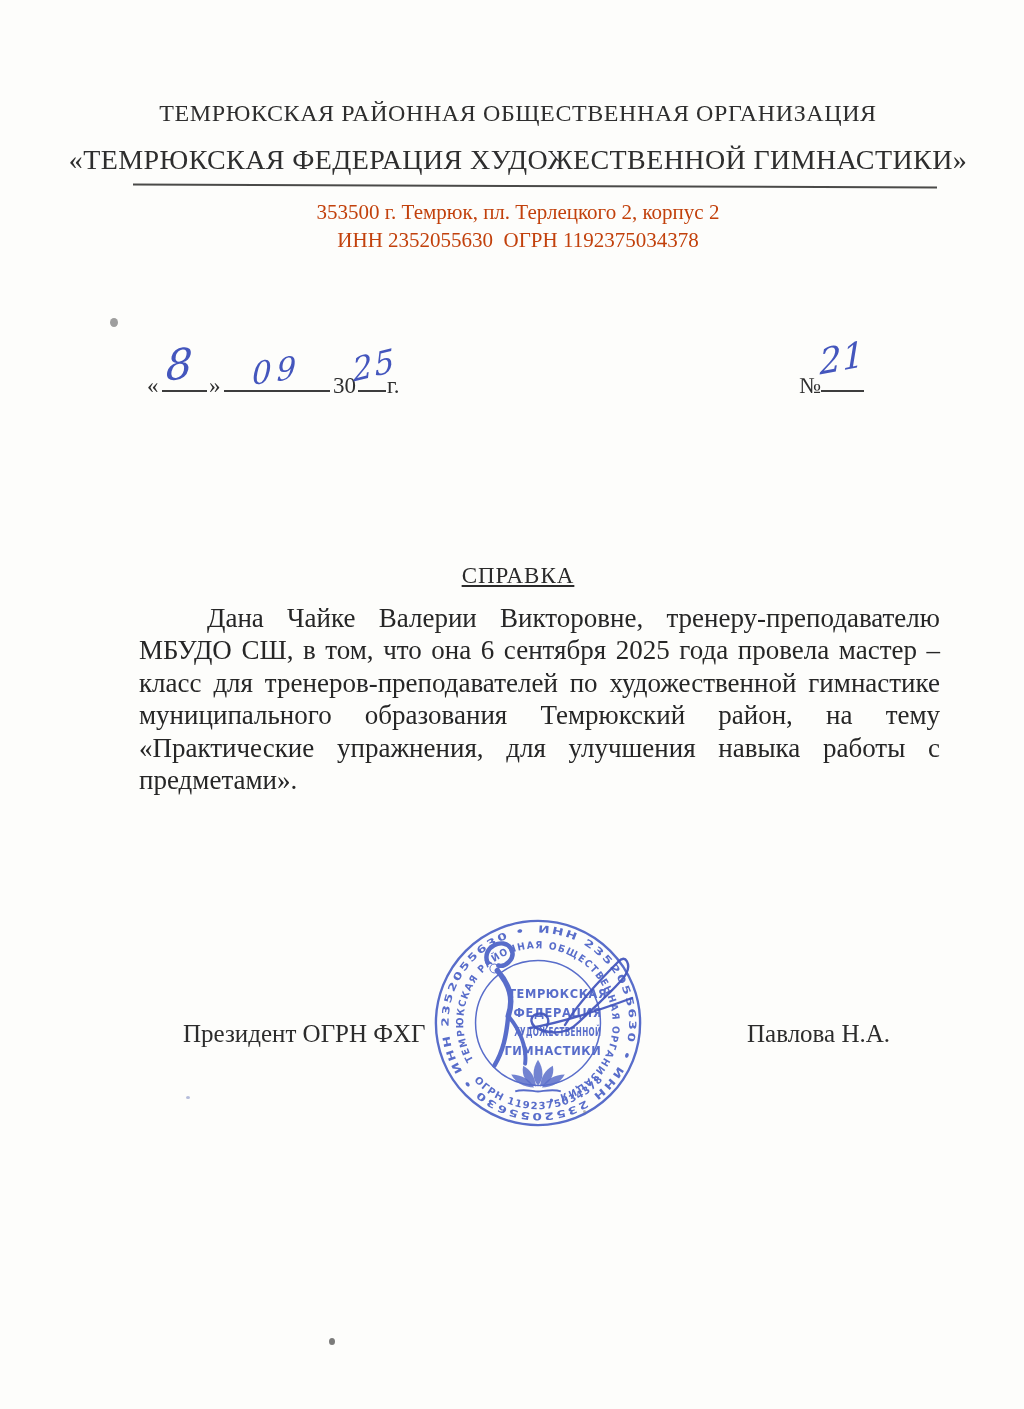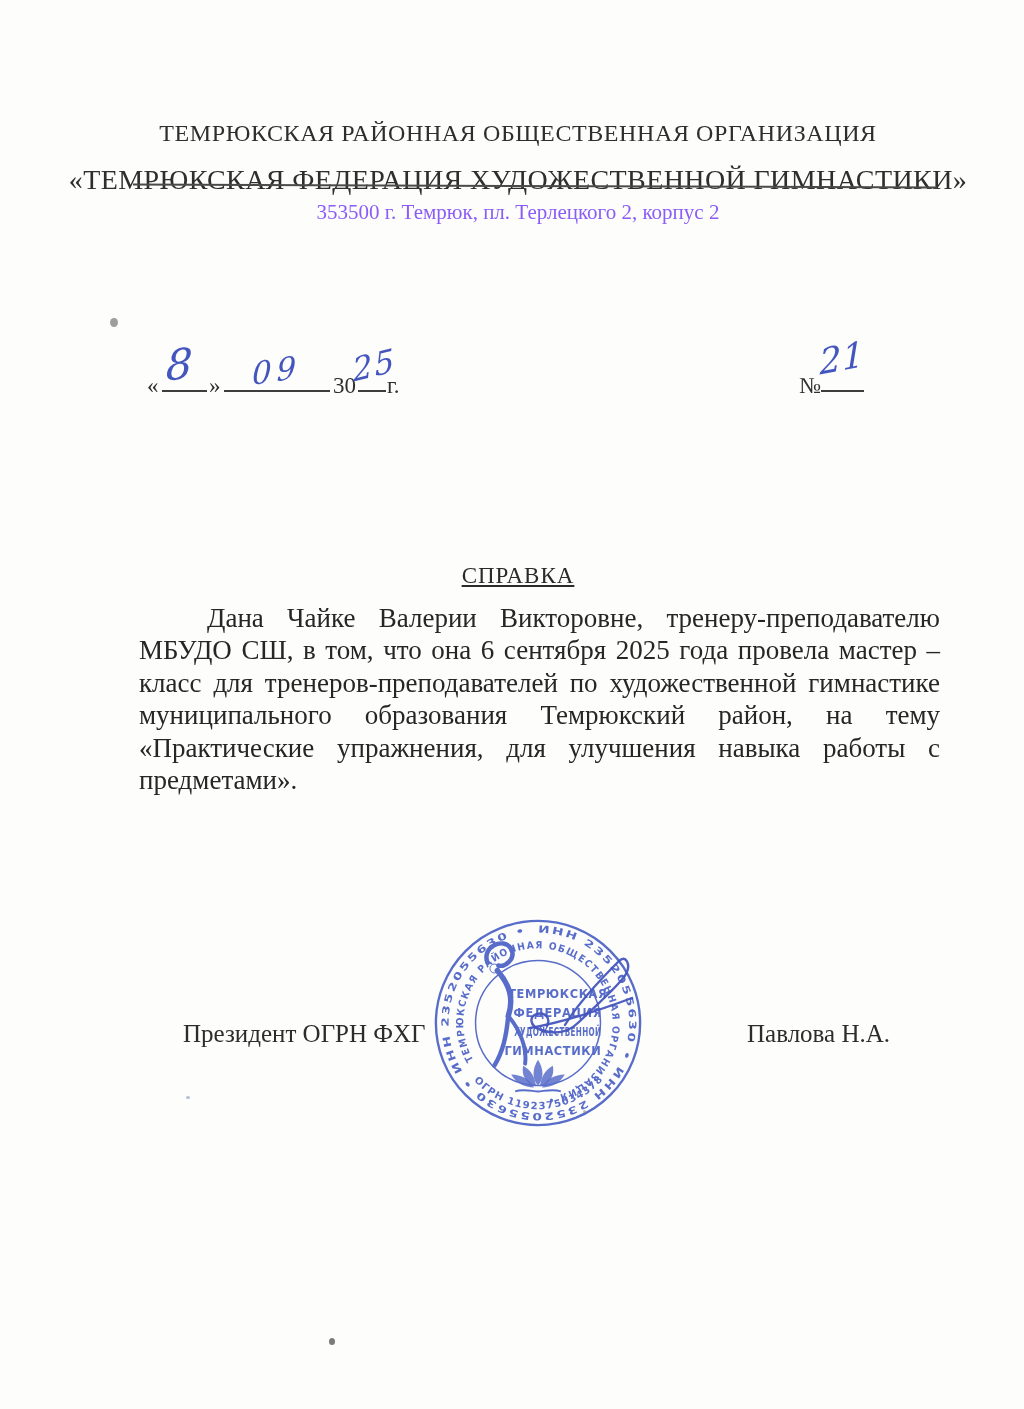--- a/index.html
+++ b/index.html
@@ -13,28 +13,28 @@
     position:relative;
     width:1024px;height:1409px;
     margin:0 auto;
     background:#fdfdfb;
     font-family:"Liberation Serif","DejaVu Serif",serif;
     color:var(--text-ink);
     overflow:hidden;
   }
   
   .org-block{position:absolute;top:100px;left:56px;width:924px;text-align:center;}
-  .org-line1{font-size:24px;letter-spacing:.6px;color:#2e2e2e;margin-top:20px;}
+  .org-line1{font-size:24px;letter-spacing:.6px;color:#2e2e2e;}
   .org-line2{font-size:28px;letter-spacing:.4px;color:#2e2e2e;margin-top:17px;}
   .letterhead-rule{
     position:absolute;top:185px;left:133px;width:804px;height:2px;
     background:#4a4a48;transform:rotate(.2deg);
   }
   .addr-block{position:absolute;top:198px;left:56px;width:924px;text-align:center;line-height:28px;}
-  .addr-line{font-size:21px;color:#8b5cf6;}
+  .addr-line{font-size:21px;color:#c2410c;}
   
   .dateline{position:absolute;top:362px;left:0;width:1024px;height:60px;font-size:23px;color:#2f2f2f;}
   .dateline .q1{position:absolute;left:147px;top:11px;}
   .dateline .blank-day{position:absolute;left:162px;top:0;width:45px;height:30px;border-bottom:2px solid #3d3d3d;}
   .dateline .q2{position:absolute;left:209px;top:11px;}
   .dateline .blank-month{position:absolute;left:224px;top:0;width:106px;height:30px;border-bottom:2px solid #3d3d3d;}
   .dateline .y-prefix{position:absolute;left:333px;top:11px;}
   .dateline .blank-year{position:absolute;left:358px;top:0;width:28px;height:30px;border-bottom:2px solid #3d3d3d;}
   .dateline .y-suffix{position:absolute;left:387px;top:11px;}
   .dateline .num-sign{position:absolute;left:799px;top:11px;}
@@ -83,20 +83,21 @@
 
 <div class="page">
 
   <div class="org-block">
     <div class="org-line1">ТЕМРЮКСКАЯ РАЙОННАЯ ОБЩЕСТВЕННАЯ ОРГАНИЗАЦИЯ</div>
     <div class="org-line2">«ТЕМРЮКСКАЯ ФЕДЕРАЦИЯ ХУДОЖЕСТВЕННОЙ ГИМНАСТИКИ»</div>
   </div>
   <div class="letterhead-rule"></div>
   <div class="addr-block">
     <div class="addr-line">353500 г. Темрюк, пл. Терлецкого 2, корпус 2</div>
+    <div class="addr-line">ИНН 2352055630&nbsp; ОГРН 1192375034378</div>
   </div>
 
   <div class="dateline">
     <span class="q1">«</span>
     <span class="blank-day"></span>
     <span class="q2">»</span>
     <span class="blank-month"></span>
     <span class="y-prefix">30</span>
     <span class="blank-year"></span>
     <span class="y-suffix">г.</span>

